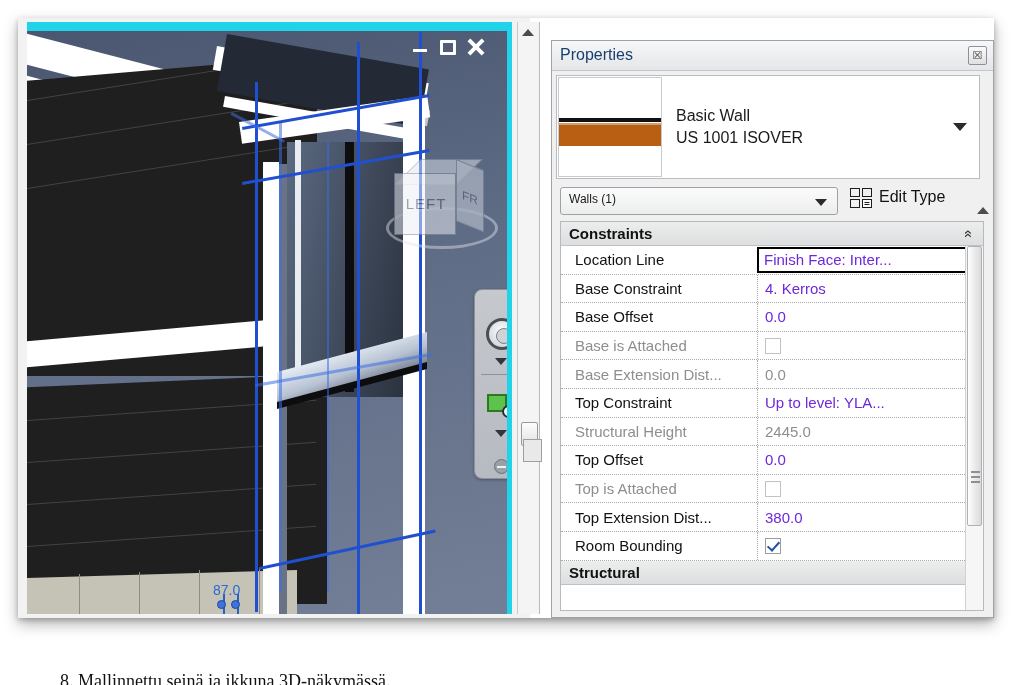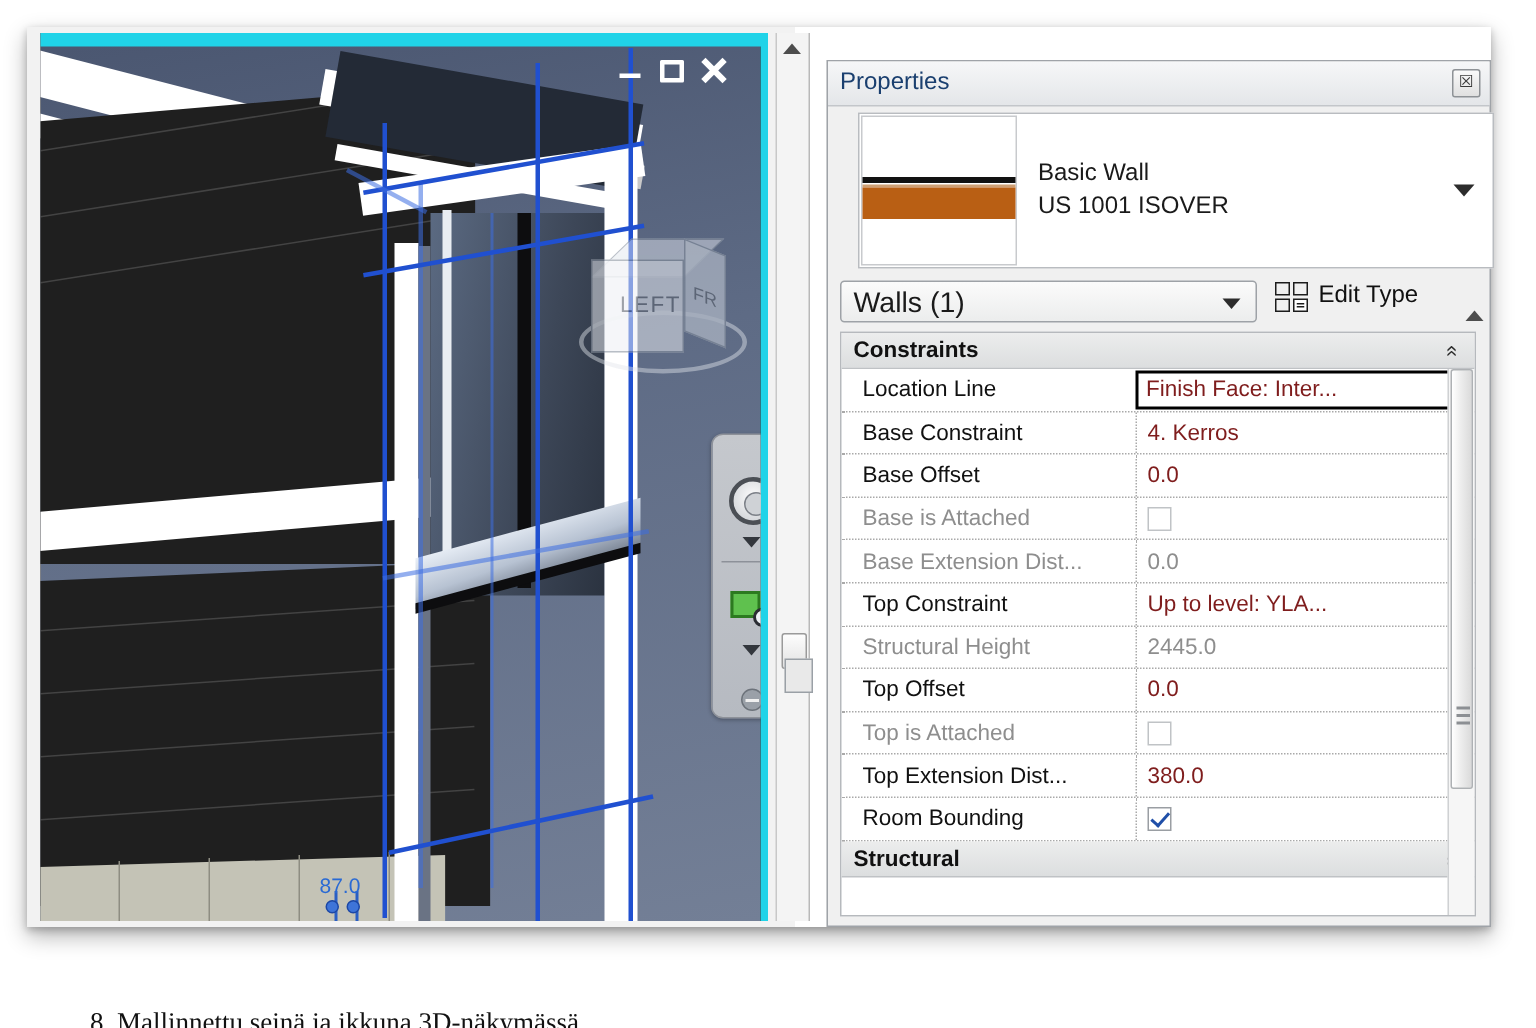--- a/index.html
+++ b/index.html
@@ -124,21 +124,21 @@
     transform: skewY(22deg); transform-origin: left top;
   }
   .vc-face-top {
     position:absolute; left:14px; top:14px; width:62px; height:26px;
     background: rgba(226,231,238,0.82);
     border:1px solid rgba(120,130,145,0.8);
     transform: skewX(-46deg); transform-origin: left bottom;
   }
   .vc-label {
     position:absolute; left:18px; top:50px; width:56px;
-    text-align:right; font-size: 15px; letter-spacing:1px;
+    text-align:center; font-size: 15px; letter-spacing:1px;
     color:#5d646f; font-family:"Liberation Sans", sans-serif;
   }
   .vc-label-side {
     position:absolute; left:78px; top:46px; width:24px;
     text-align:center; font-size:12px; color:#5d646f;
     transform: skewY(20deg);
   }
   .vc-ring {
     position:absolute; left:6px; top:62px; width:112px; height:42px;
     border:3px solid rgba(225,229,235,0.75);
@@ -261,21 +261,21 @@
     position:absolute; right:6px; top:5px;
     width:19px; height:19px;
     background: linear-gradient(180deg,#fafafa,#e0e0e0);
     border:1px solid #8e9296; border-radius:2px;
     text-align:center; color:#3a3a3a; font-size:11px; line-height:17px;
     cursor:pointer;
   }
 
   
   #type-selector {
-    position:absolute; left:20px; top:34px;
+    position:absolute; left:4px; top:34px;
     width:424px; height:104px;
     background:#ffffff; border:1px solid #b9bcc0;
     display:flex; align-items:center;
   }
   #type-preview {
     width: 104px; height: 100px; margin-left:1px;
     background:#ffffff; border:1px solid #c8cacd;
     position: relative; flex:none;
   }
   .preview-dark { position:absolute; left:0; top:40px; width:100%; height:4px; background:#111111; }
@@ -295,21 +295,21 @@
   
   #category-row {
     position:absolute; left:8px; top:146px; width:424px; height:28px;
   }
   #category-combo {
     position:absolute; left:0; top:0; width:278px; height:28px;
     background: linear-gradient(180deg,#fbfbfb,#eceded);
     border:1px solid #9ea2a7; border-radius:3px;
   }
   #category-combo-label {
-    position:absolute; left:8px; top:4px; font-size:19px; color:#1a1a1a;
+    position:absolute; left:8px; top:4px; font-size:12px; color:#1a1a1a;
   }
   #category-combo-arrow {
     position:absolute; right:10px; top:11px;
     width:0;height:0;
     border-left:6px solid transparent; border-right:6px solid transparent;
     border-top:7px solid #2c2c2c;
   }
   #edit-type-btn {
     position:absolute; left:290px; top:1px; height:26px;
     display:flex; gap:7px; cursor:pointer;
@@ -353,21 +353,21 @@
     padding-left: 14px;
     font-size: 15px; color:#111111;
     white-space:nowrap; overflow:hidden;
   }
   .prop-val {
     flex: 1;
     border-left: 1px dotted #a9a9a9;
     height:100%;
     display:flex; align-items:center;
     padding-left: 7px;
-    font-size: 15px; color:#7f1d1d;
+    font-size: 15px; color:#6d28d9;
     position:relative;
   }
   .prop-row.disabled .prop-name,
   .prop-row.disabled .prop-val { color:#8e8e8e; }
   .prop-val.selected {
     border: 2px solid #000000;
     margin: 0 2px 0 0;
     padding-left:5px;
     background:#ffffff;
     height:26px;

